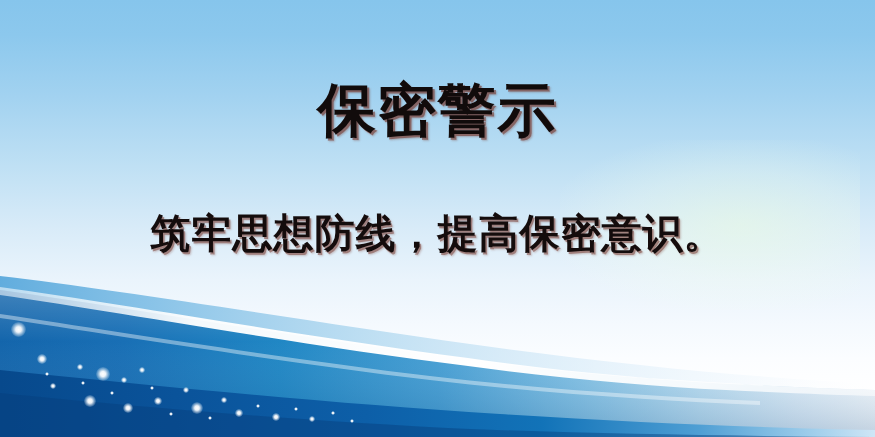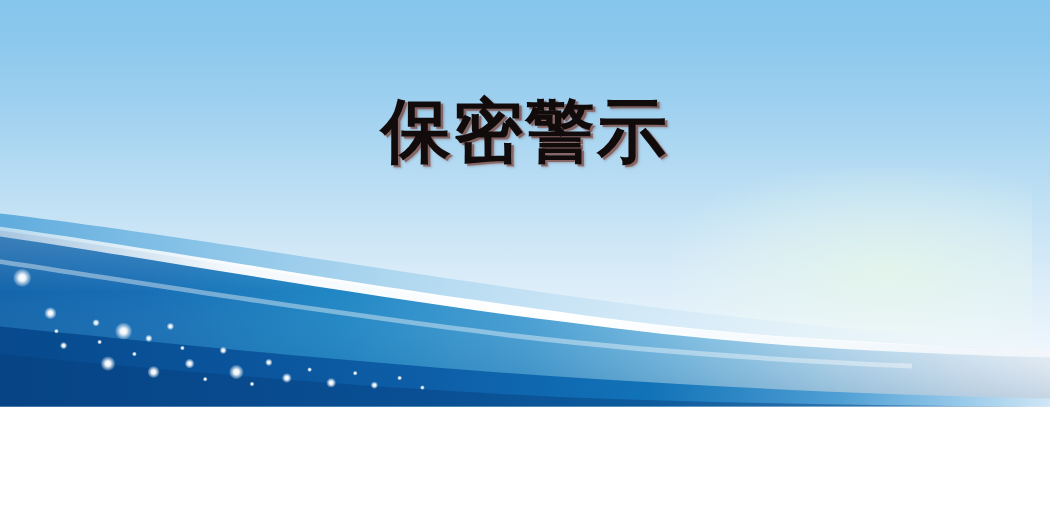--- a/index.html
+++ b/index.html
@@ -6,21 +6,21 @@
 
   html, body {
     width:875px; height:437px;
     overflow:hidden;
     background:#ffffff;
   }
 
   
   #banner {
     position:relative;
-    width:875px; height:339px;
+    width:875px; height:437px;
     overflow:hidden;
     font-family:Liberation Sans, sans-serif;
   }
 
   
   .sky {
     position:absolute; left:0; top:0;
     width:875px; height:437px;
     background:linear-gradient(180deg,
         #86c5ec   0%,
@@ -112,20 +112,21 @@
 </head>
 <body>
 
 <div id="banner">
 
   <div class="sky"></div>
   <div class="bloom"></div>
 
   <div class="text-layer">
     <div class="title">保密警示</div>
+    <div class="subtitle">筑牢思想防线，提高保密意识。</div>
   </div>
 
   <div class="waves">
     <svg viewBox="0 0 875 175" preserveAspectRatio="none" xmlns="http://www.w3.org/2000/svg">
       <defs>
 
         <linearGradient id="gUpper" x1="0" y1="0" x2="1" y2="0">
           <stop offset="0" stop-color="#5aa9dc" stop-opacity="0.95"></stop>
           <stop offset="0.18" stop-color="#7dbde5" stop-opacity="0.88"></stop>
           <stop offset="0.42" stop-color="#a8d4ee" stop-opacity="0.72"></stop>

